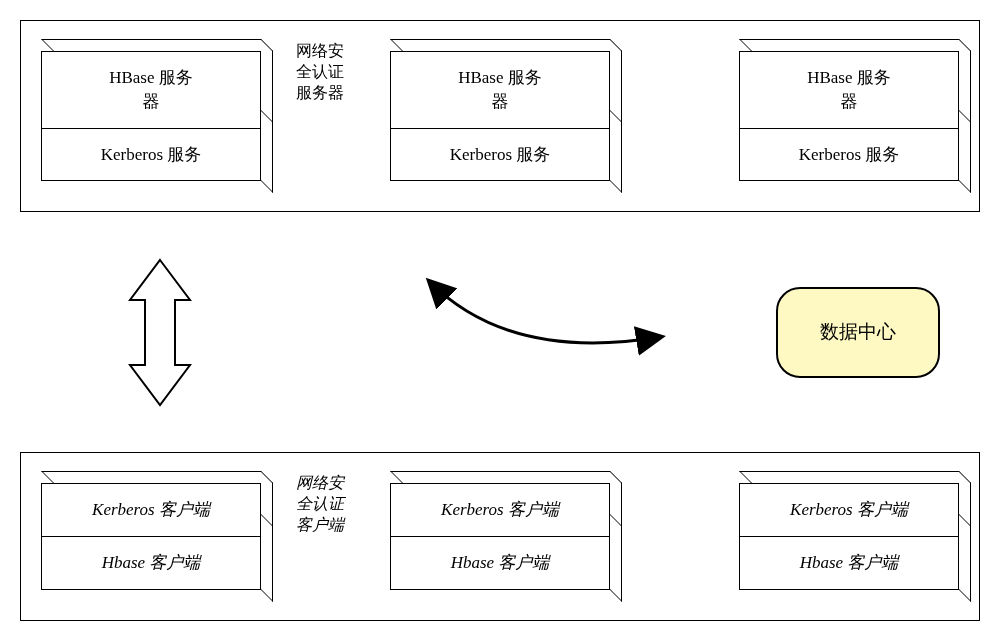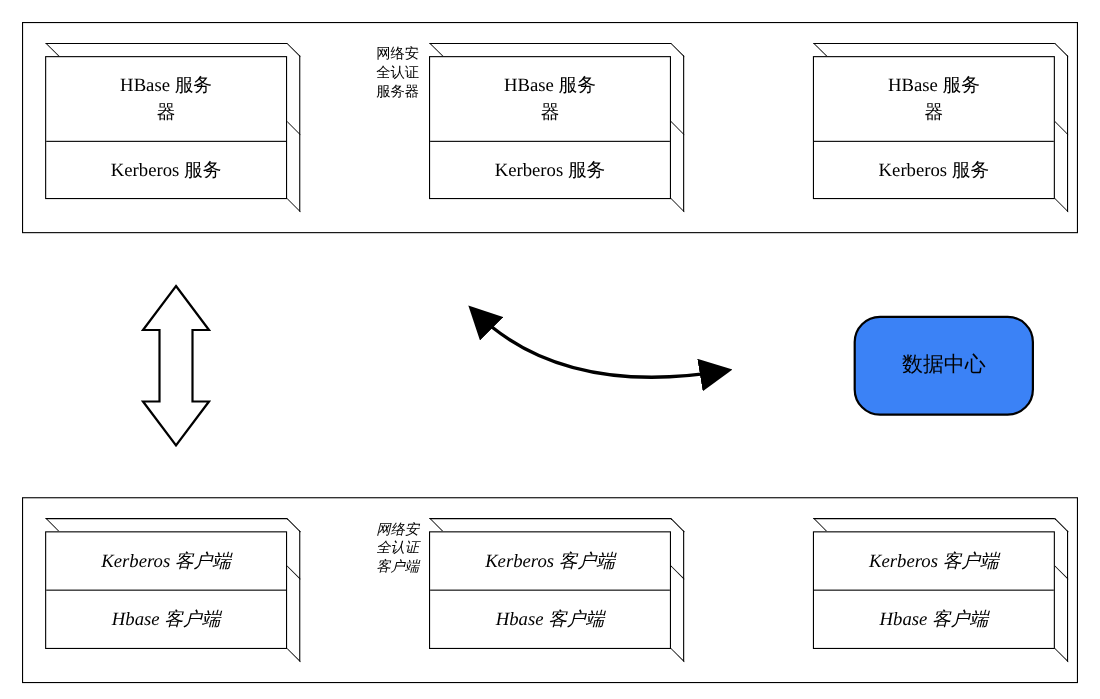--- a/index.html
+++ b/index.html
@@ -79,47 +79,46 @@
     .client-row .box-side::after {
       content: '';
       position: absolute;
       left: 0; right: -1px;
       top: 42px;
       border-top: 1px solid #000;
     }
     
     .side-label {
       position: absolute;
-      font-size: 13px;
+      font-size: 16px;
       line-height: 1.3;
       writing-mode: horizontal-tb;
       width: 70px;
       text-align: left;
-      margin-left: 46px;
     }
     .server-label { left: 275px; top: 20px; }
     .client-label { left: 275px; top: 20px; }
     
     .middle-area {
       display: flex;
       justify-content: space-between;
       align-items: center;
       padding: 0 40px;
       height: 180px;
       position: relative;
     }
     
     .data-center {
       border: 2px solid #000;
       border-radius: 24px;
       padding: 28px 42px;
       text-align: center;
       font-size: 19px;
       line-height: 1.6;
-      background: #3b82f6;
+      background: #fef9c3;
     }
     
     .double-arrow {
       width: 80px;
       height: 155px;
       margin-left: 60px;
     }
     
     .curve-arrow-container {
       position: absolute;

